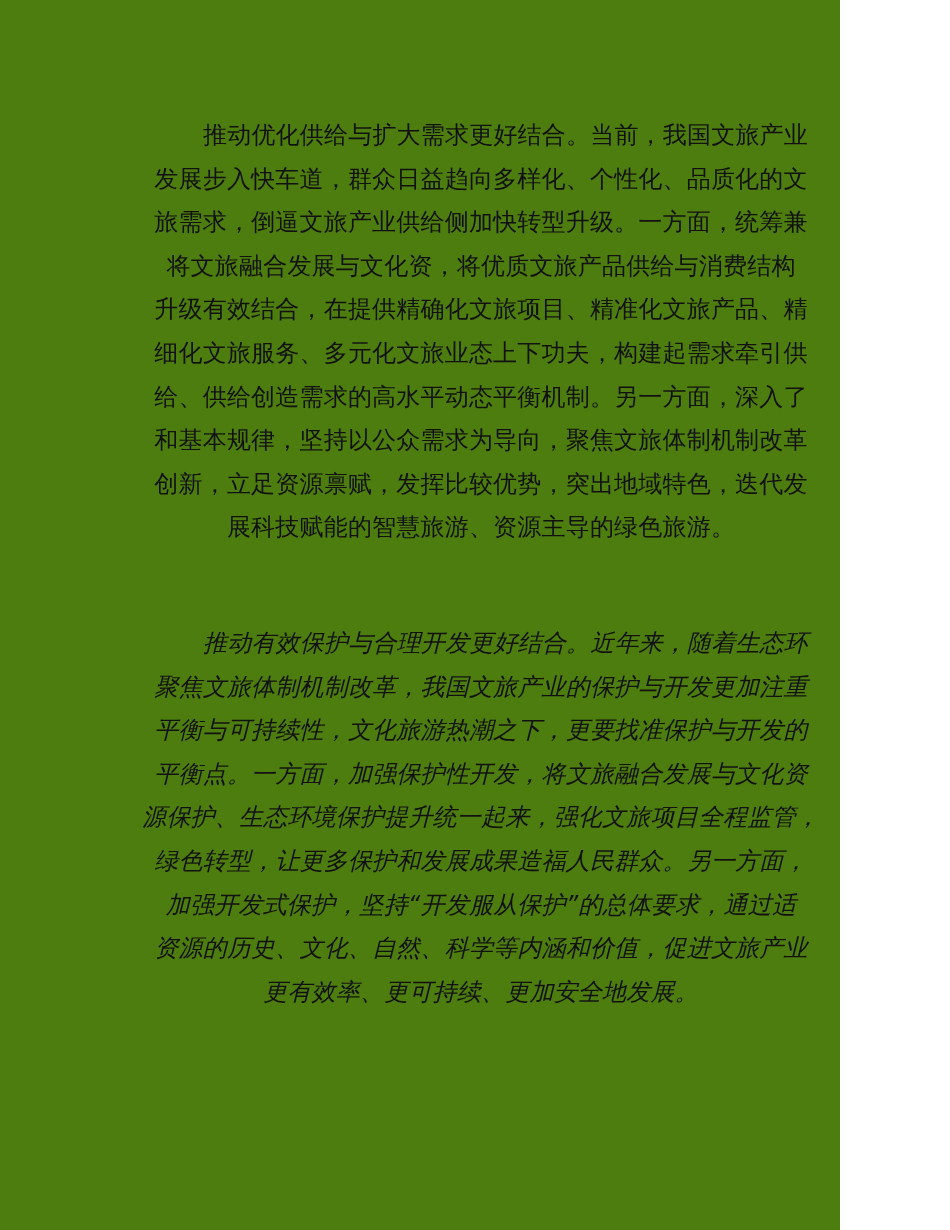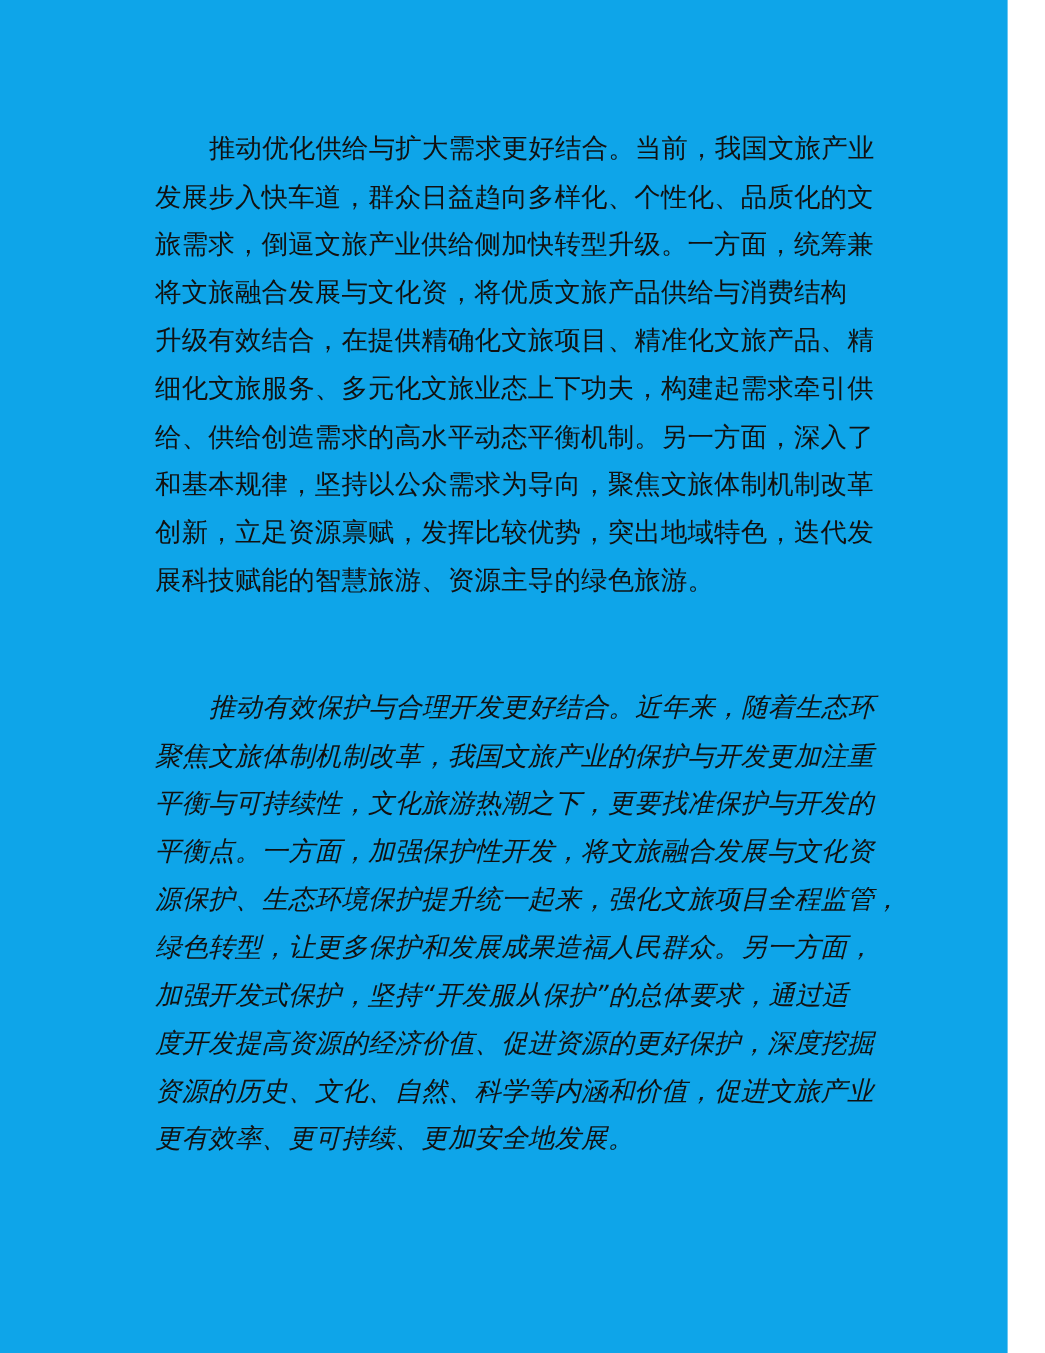--- a/index.html
+++ b/index.html
@@ -1,19 +1,20 @@
 <!DOCTYPE html>
 <html><head>
 <meta charset="utf-8">
 <style>
   html, body { margin: 0; padding: 0; background: #ffffff; }
   body { width: 950px; height: 1230px; position: relative; overflow: hidden; }
   .page {
-    position: absolute; left: 0; top: 0; width: 916px; height: 1230px;
-    background: #0ea5e9;
+    position: absolute; left: 0; top: 0; width: 840px; height: 1230px;
+    background: #4d7c0f;
+    text-align: center;
   }
   .para {
     position: absolute; left: 141px; width: 680px;
     font-family: "DejaVu Sans", "Liberation Sans", sans-serif;
     font-size: 24px; color: #111111;
   }
   .line {
     display: block; height: 43.6px; line-height: 43.6px;
     white-space: nowrap; letter-spacing: 0.2px;
   }
@@ -40,18 +41,17 @@
   </div>
 
   <div class="para" id="p2">
     <span class="line first">推动有效保护与合理开发更好结合。近年来，随着生态环</span>
     <span class="line">聚焦文旅体制机制改革，我国文旅产业的保护与开发更加注重</span>
     <span class="line">平衡与可持续性，文化旅游热潮之下，更要找准保护与开发的</span>
     <span class="line">平衡点。一方面，加强保护性开发，将文旅融合发展与文化资</span>
     <span class="line">源保护、生态环境保护提升统一起来，强化文旅项目全程监管，</span>
     <span class="line">绿色转型，让更多保护和发展成果造福人民群众。另一方面，</span>
     <span class="line">加强开发式保护，坚持“开发服从保护”的总体要求，通过适</span>
-    <span class="line">度开发提高资源的经济价值、促进资源的更好保护，深度挖掘</span>
     <span class="line">资源的历史、文化、自然、科学等内涵和价值，促进文旅产业</span>
     <span class="line">更有效率、更可持续、更加安全地发展。</span>
   </div>
 
 </div>
 
 </body></html>

